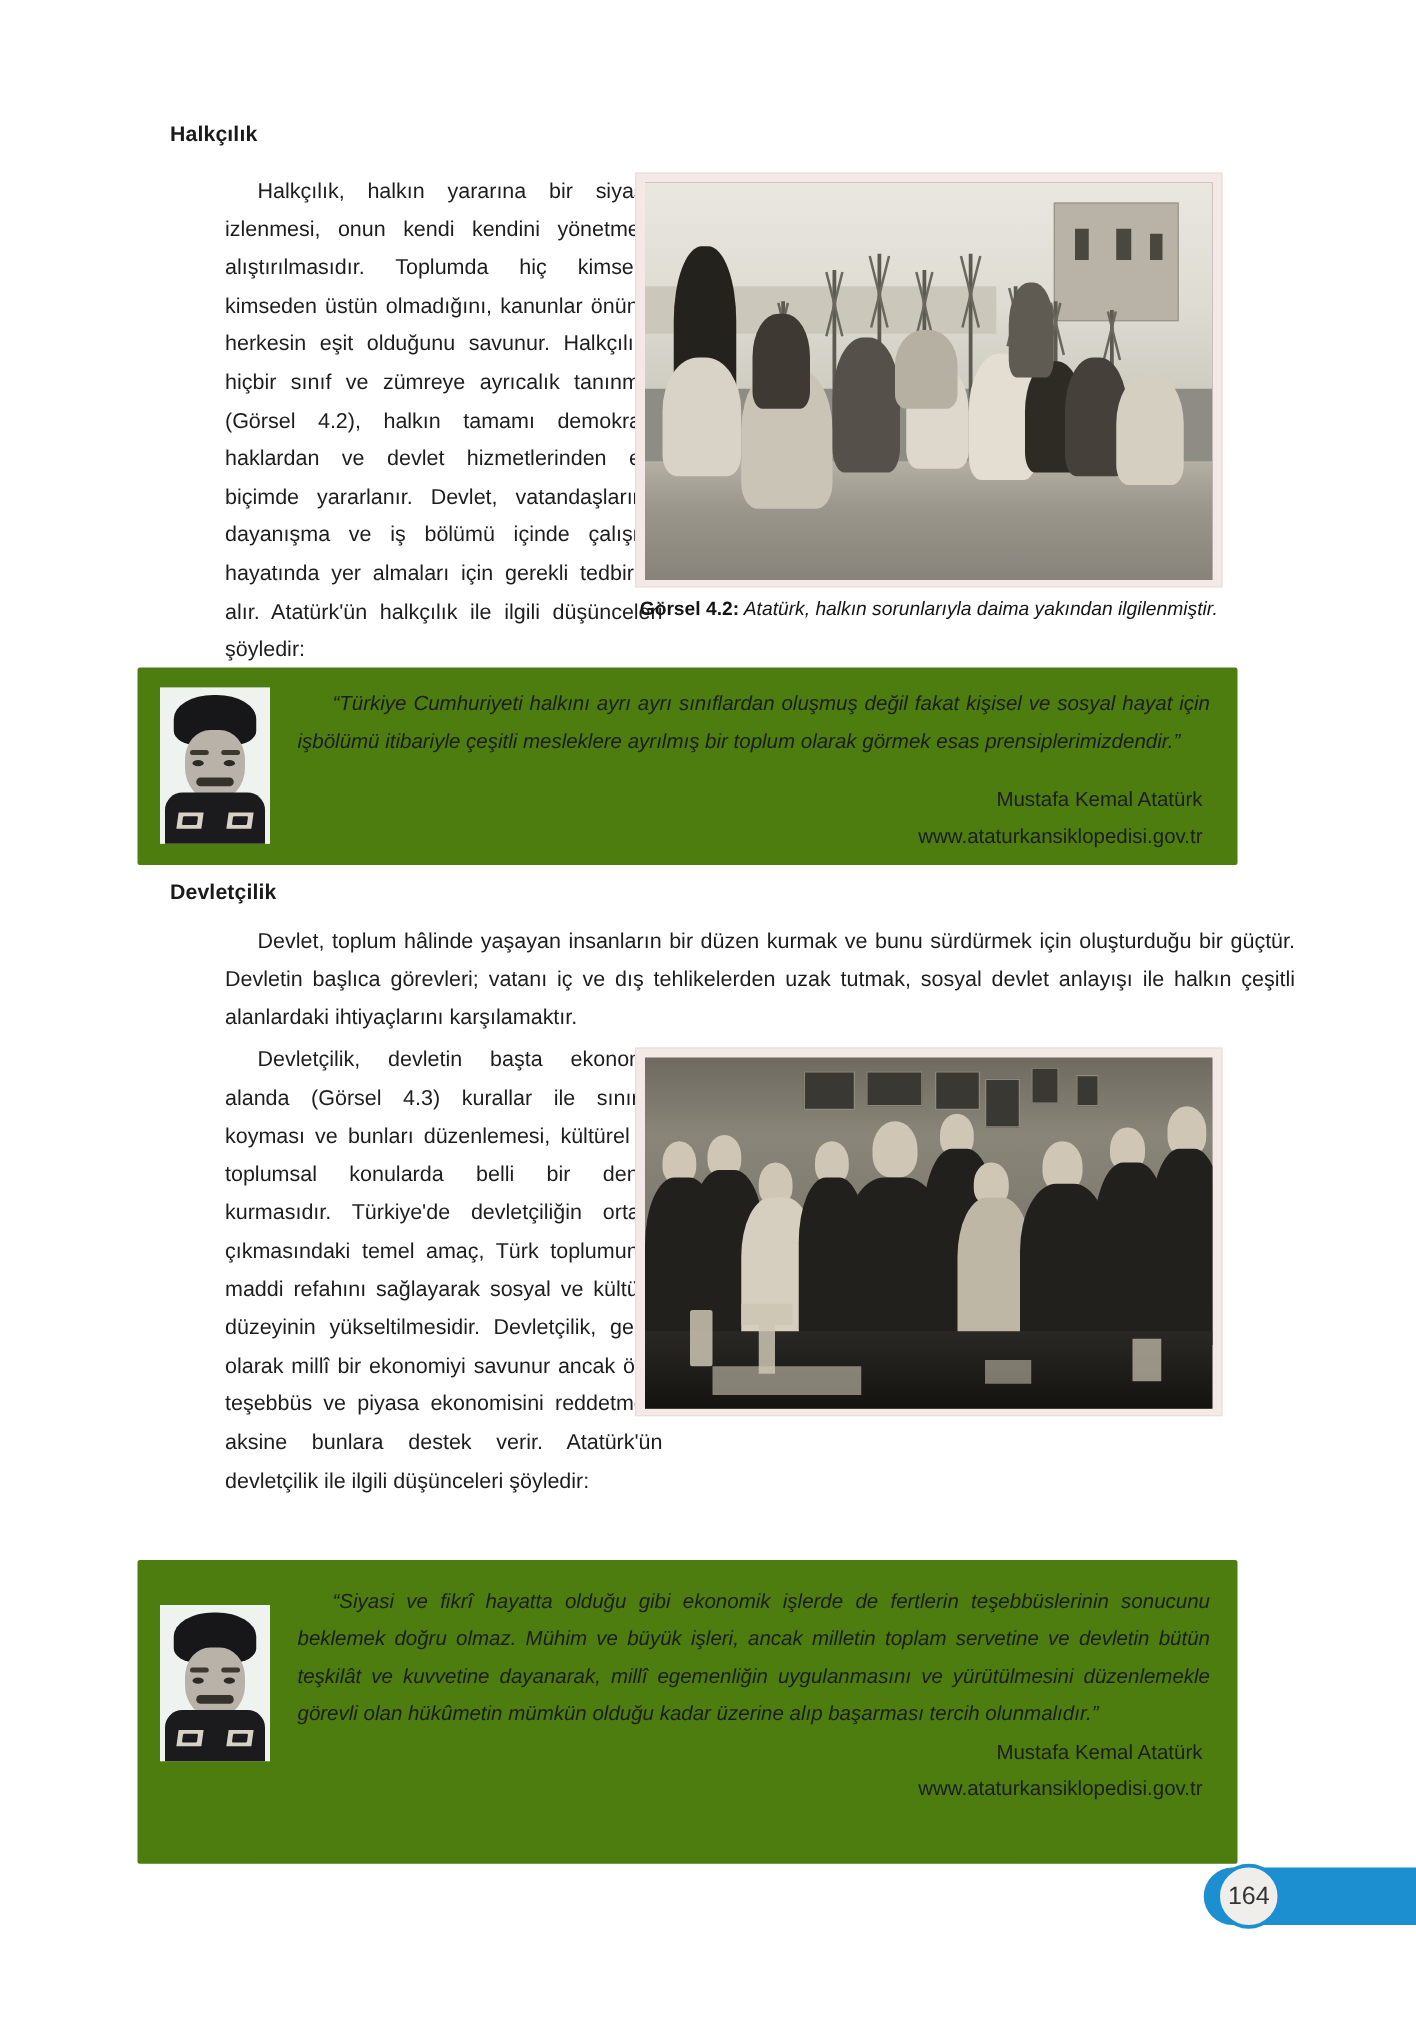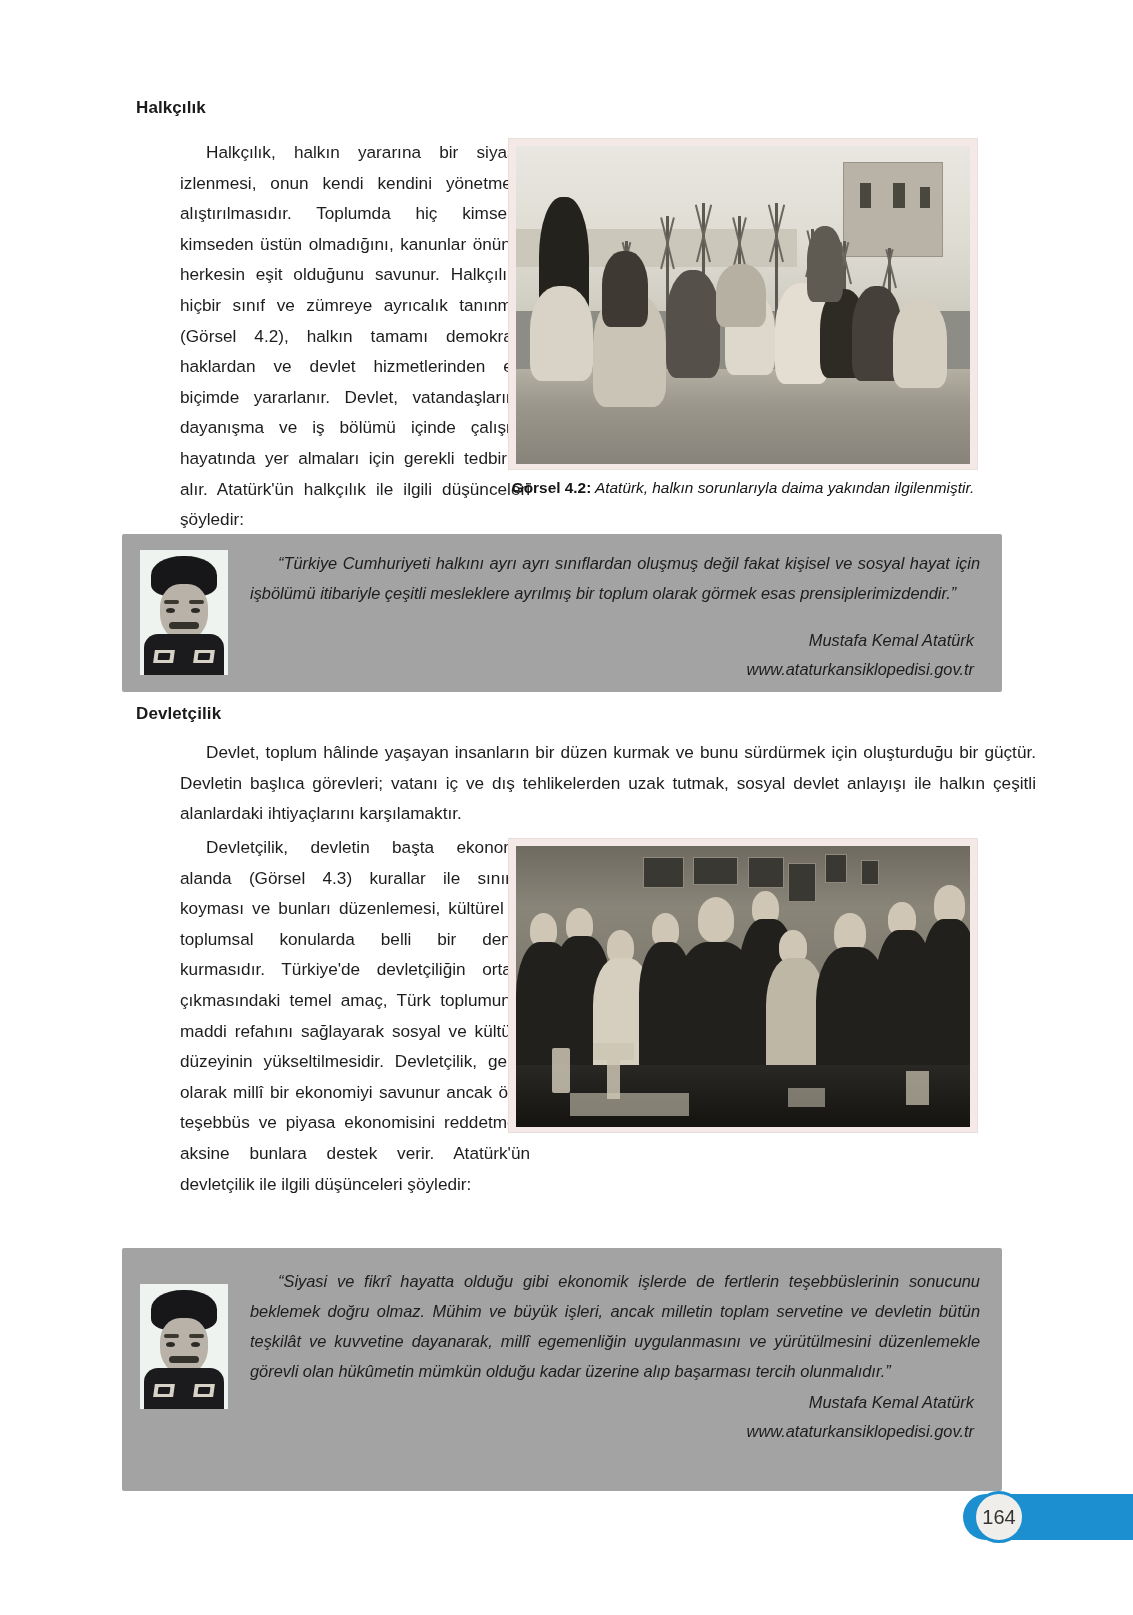--- a/index.html
+++ b/index.html
@@ -84,23 +84,22 @@
     line-height: 1.25;
   }
   .figure-caption b {
     font-weight: bold;
     font-style: normal;
   }
 
   
   .quote-box {
     position: absolute;
-    background: #a3a3a3;
+    background: #4d7c0f;
     border-radius: 2px;
-    margin-left: 12px;
   }
   #quote-box-1 { left: 110px; top: 534px; width: 880px; height: 158px; }
   #quote-box-2 { left: 110px; top: 1248px; width: 880px; height: 243px; }
 
   .quote-portrait {
     position: absolute;
     left: 18px;
     width: 88px;
     background: #eef3ef;
     overflow: hidden;
@@ -119,21 +118,20 @@
   }
   #quote-body-1 { left: 128px; top: 14px; width: 730px; text-indent: 28px; }
   #quote-body-2 { left: 128px; top: 18px; width: 730px; text-indent: 28px; }
 
   .quote-attrib {
     position: absolute;
     right: 28px;
     text-align: right;
     font-size: 16.4px;
     line-height: 29px;
-    font-style: italic;
     color: #1d1d1d;
   }
   #quote-attrib-1 { top: 92px; }
   #quote-attrib-2 { top: 140px; }
 
   
   #devletcilik-heading {
     position: absolute;
     left: 136px;
     top: 704px;

